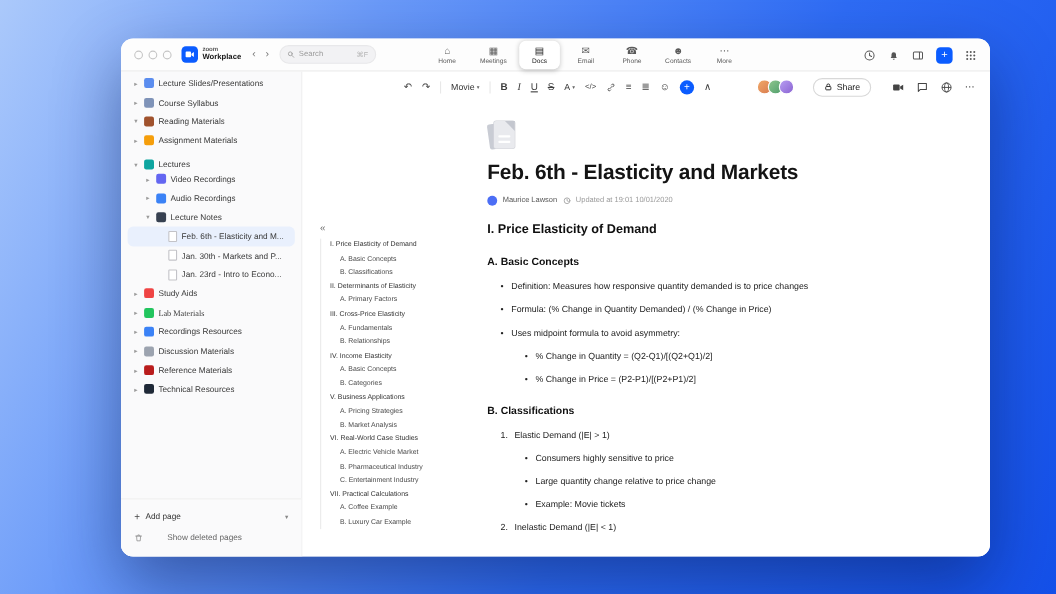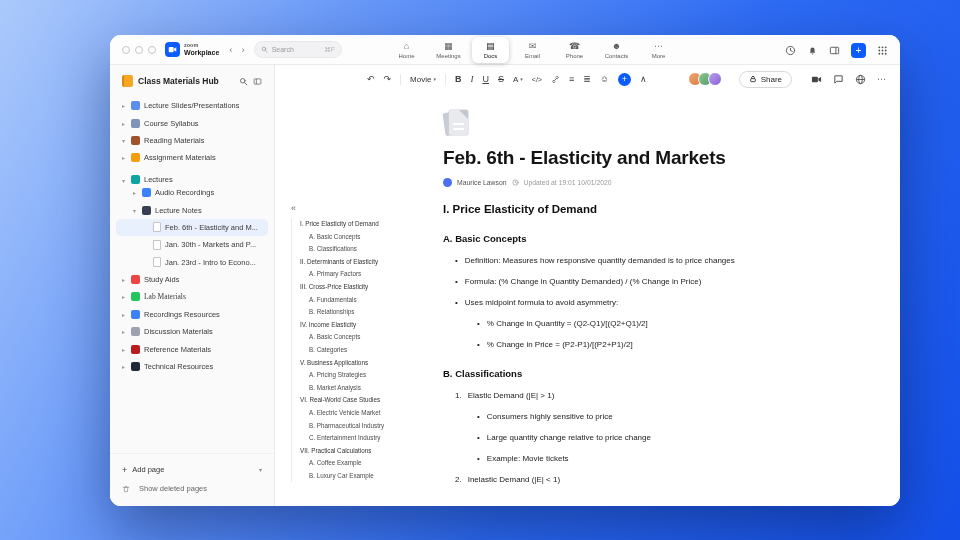--- a/index.html
+++ b/index.html
@@ -47,21 +47,21 @@
   .ic-assignment{background:#f59e0b}.ic-lectures{background:#0ea5a0}.ic-video{background:#6366f1}
   .ic-audio{background:#3b82f6}.ic-notes{background:#374151}.ic-study{background:#ef4444}
   .ic-lab{background:#22c55e}.ic-assessment{background:#3b82f6}.ic-discussion{background:#9ca3af}
   .ic-reference{background:#b91c1c}.ic-technical{background:#1f2937}
   .ic-doc{background:#fff;border:1px solid #c3c3c8;border-radius:1px;width:8px;height:10px}
   .tlabel{white-space:nowrap;overflow:hidden}
   .sb-footer{position:absolute;left:0;right:0;bottom:0;padding:8px 12px 10px;border-top:1px solid #f0f0f0;background:#fafafb}
   .addpage{display:flex;align-items:center;gap:5px;font-size:7.5px;color:#333;height:15px}
   .ap-plus{font-size:9px;color:#444}
   .ap-caret{margin-left:auto;color:#888;font-size:6px}
-  .showdel{display:flex;align-items:center;gap:9px;font-size:7.5px;color:#666;height:15px;margin-top:4px}
+  .showdel{display:flex;align-items:center;gap:22px;font-size:7.5px;color:#666;height:15px;margin-top:4px}
   .showdel svg{width:8px;height:8px;color:#888}
   
   .main{position:absolute;left:165px;top:30px;right:0;bottom:0;background:#fff}
   .doc-toolbar{height:28px;display:flex;align-items:center;padding-left:92px;padding-right:14px;gap:9px;color:#3c3c3c}
   .tb{font-size:9px;line-height:1;color:#3c3c3c}
   .tb.small{font-size:7px}
   .sep{width:1px;height:11px;background:#e8e8e8}
   .text-style{display:flex;align-items:center;gap:2px;font-size:8px;color:#333}
   .caret{font-size:5px;color:#666}
   .tb-b{font-weight:bold}
@@ -203,36 +203,20 @@
               <circle cx="19" cy="12" r="2"></circle>
               <circle cx="5" cy="19" r="2"></circle>
               <circle cx="12" cy="19" r="2"></circle>
               <circle cx="19" cy="19" r="2"></circle>
             </svg>
           </span>
       </div>
     </div>
 
     <div class="sidebar">
-      <div class="sb-header">
-        <span class="sb-book"></span>
-        <span class="sb-title">Class Materials Hub</span>
-        <span class="sb-act">
-            <svg viewBox="0 0 24 24" fill="none" stroke="currentColor" stroke-width="2.5" stroke-linecap="round">
-              <circle cx="10" cy="10" r="6"></circle>
-              <path d="M15 15l6 6"></path>
-            </svg>
-          </span>
-        <span class="sb-act">
-            <svg viewBox="0 0 24 24" fill="none" stroke="currentColor" stroke-width="2">
-              <rect x="3" y="5" width="18" height="14" rx="2"></rect>
-              <path d="M9 5v14"></path>
-            </svg>
-          </span>
-      </div>
       <div class="tree">
           <div class="tree-row" style="padding-left: 4px;">
             <span class="chev">▸</span>
             <span class="tico ic-slides"></span>
             <span class="tlabel">Lecture Slides/Presentations</span>
           </div>
           <div class="tree-row" style="padding-left: 4px;">
             <span class="chev">▸</span>
             <span class="tico ic-syllabus"></span>
             <span class="tlabel">Course Syllabus</span>
@@ -244,20 +228,25 @@
           </div>
           <div class="tree-row" style="padding-left: 4px;">
             <span class="chev">▸</span>
             <span class="tico ic-assignment"></span>
             <span class="tlabel">Assignment Materials</span>
           </div>
           <div class="tree-row" style="padding-left: 4px; align-items: flex-end;">
             <span class="chev">▾</span>
             <span class="tico ic-lectures"></span>
             <span class="tlabel">Lectures</span>
+          </div>
+          <div class="tree-row" style="padding-left: 15px;">
+            <span class="chev">▸</span>
+            <span class="tico ic-video"></span>
+            <span class="tlabel">Video Recordings</span>
           </div>
           <div class="tree-row" style="padding-left: 15px;">
             <span class="chev">▸</span>
             <span class="tico ic-audio"></span>
             <span class="tlabel">Audio Recordings</span>
           </div>
           <div class="tree-row" style="padding-left: 15px;">
             <span class="chev">▾</span>
             <span class="tico ic-notes"></span>
             <span class="tlabel">Lecture Notes</span>

